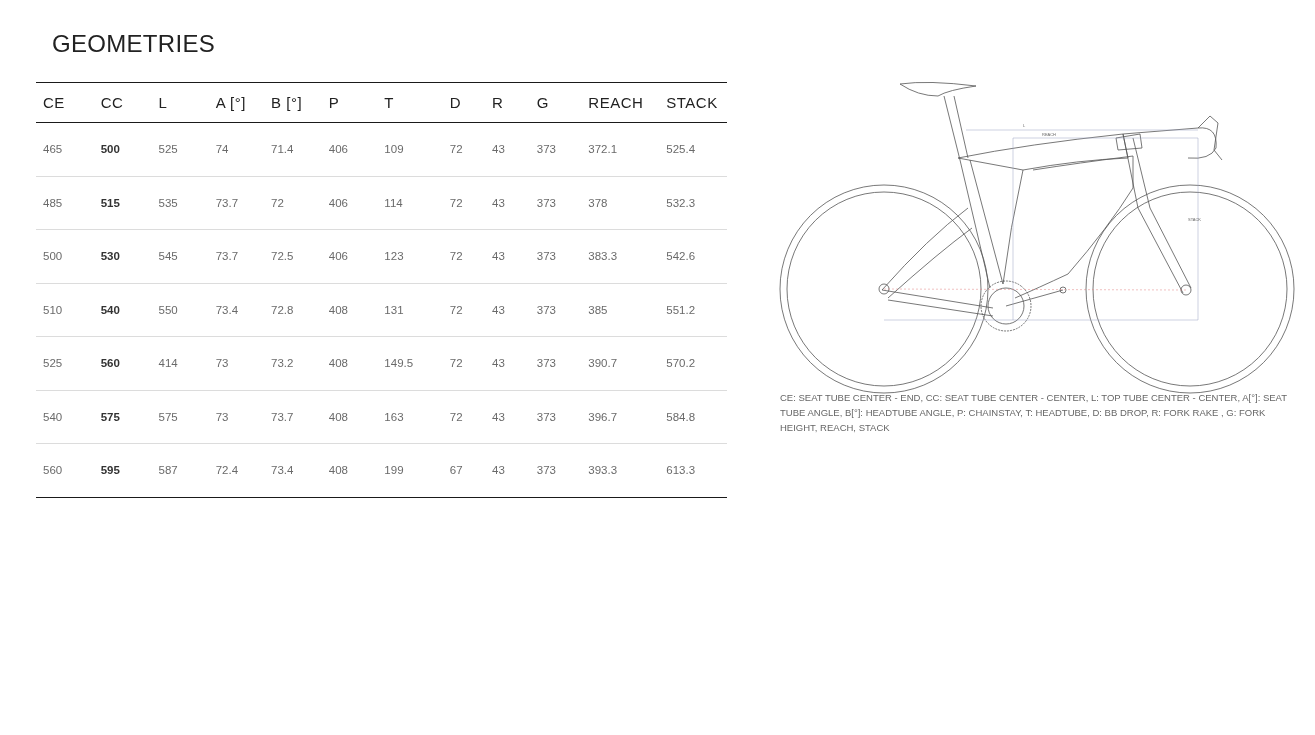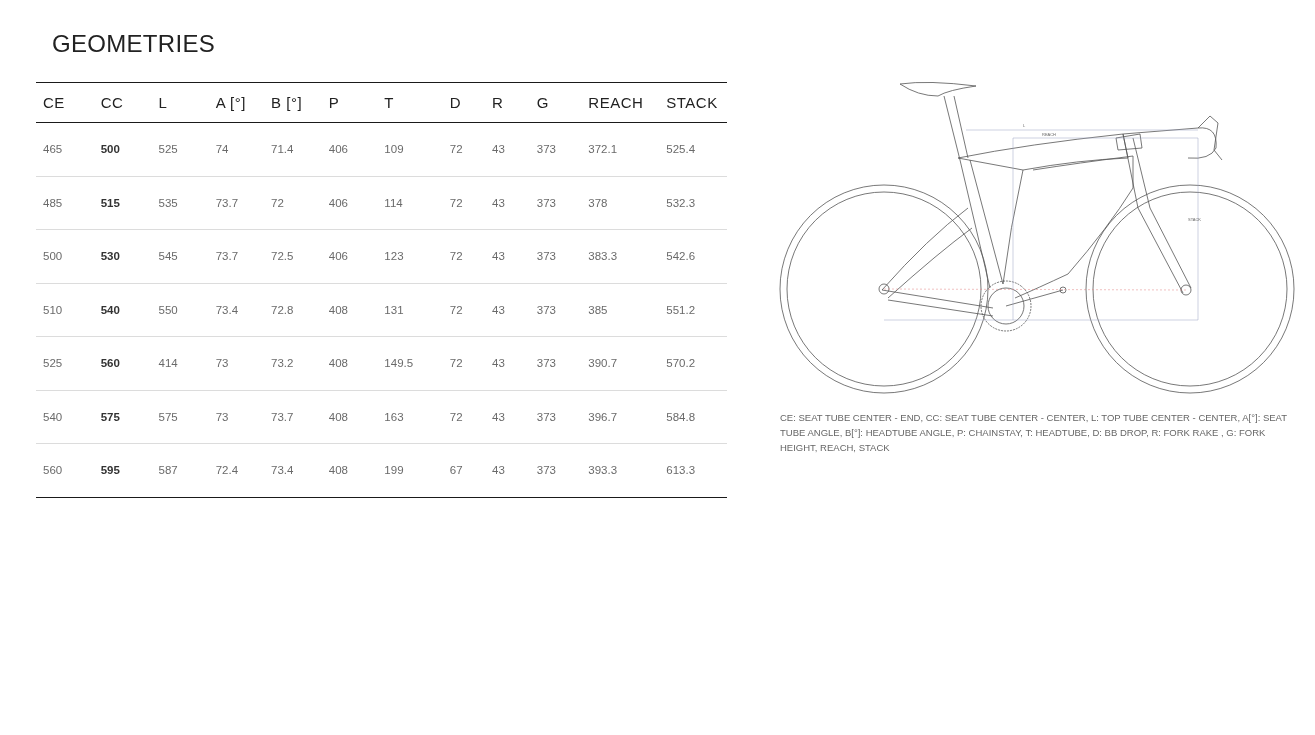--- a/index.html
+++ b/index.html
@@ -11,21 +11,21 @@
   table.geo thead tr { height:40px; border-top:1.5px solid #1a1a1a; border-bottom:1.5px solid #1a1a1a; }
   table.geo th { font-size:15px; font-weight:normal; text-align:left; color:#222; letter-spacing:0.5px; padding:0 0 0 7px; }
   table.geo tbody tr { height:53.5px; border-bottom:1px solid #dcdcdc; }
   table.geo tbody tr:last-child { border-bottom:1.5px solid #1a1a1a; }
   table.geo td { font-size:11.5px; color:#6a6a6a; padding:0 0 0 7px; font-weight:300; }
   table.geo td.bold { font-weight:bold; color:#333; }
   .col0{width:58px}.col1{width:58px}.col2{width:58px}.col3{width:55px}.col4{width:58px}
   .col5{width:56px}.col6{width:66px}.col7{width:41px}.col8{width:44px}.col9{width:51px}
   .col10{width:75px}.col11{width:63px}
   .drawing { position:absolute; left:778px; top:78px; width:520px; height:322px; }
-  .legend { position:absolute; left:780px; top:410px; width:520px; font-size:9.5px; line-height:15px;
+  .legend { position:absolute; left:780px; top:390px; width:520px; font-size:9.5px; line-height:15px;
             color:#666; text-transform:uppercase; }
 </style>
 </head>
 <body>
 
 <h1 class="title">GEOMETRIES</h1>
 
 <table class="geo">
   <thead>
     <tr>

